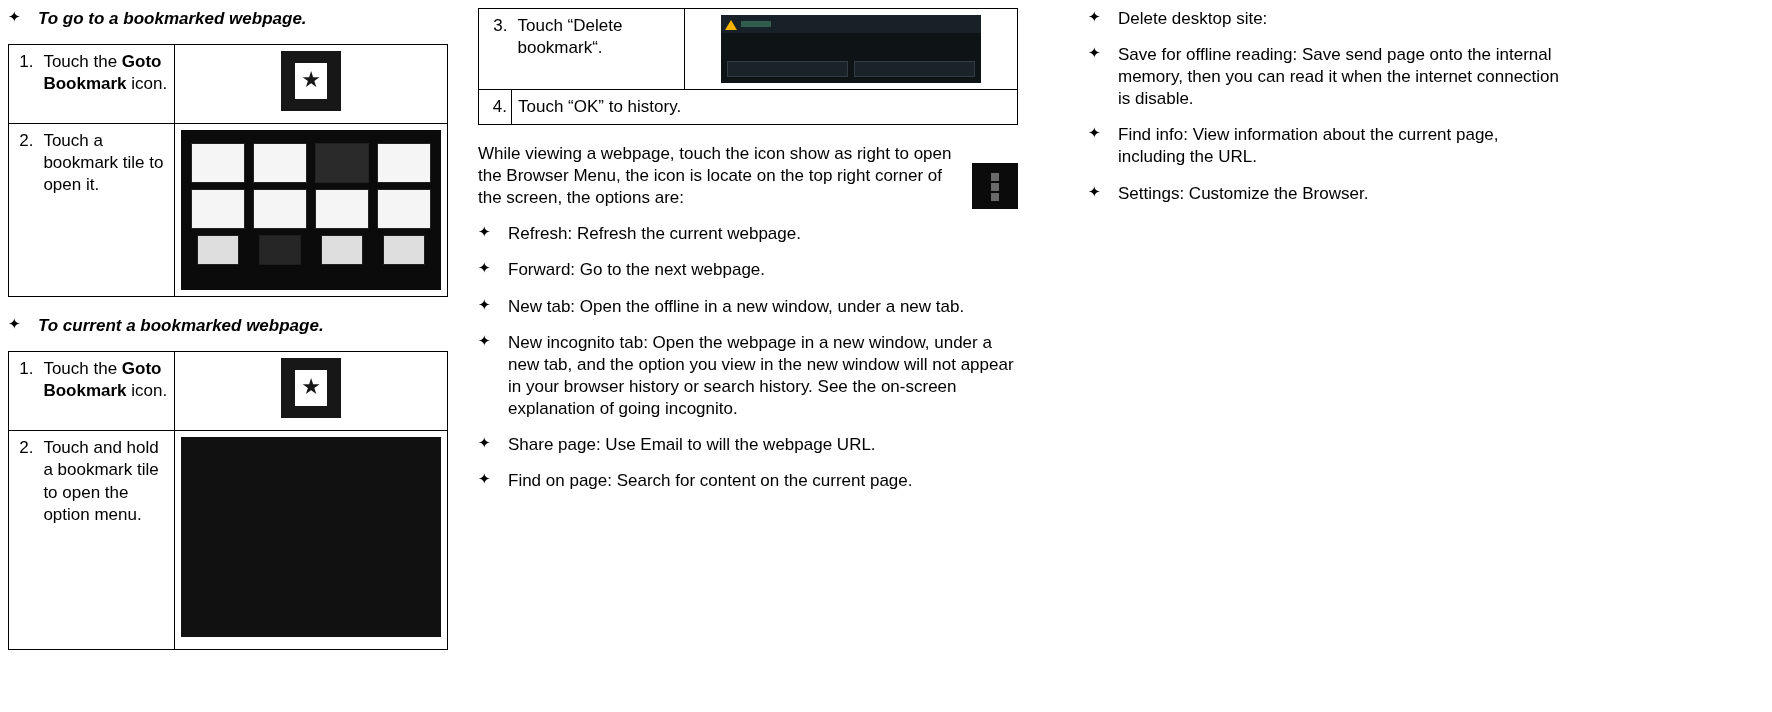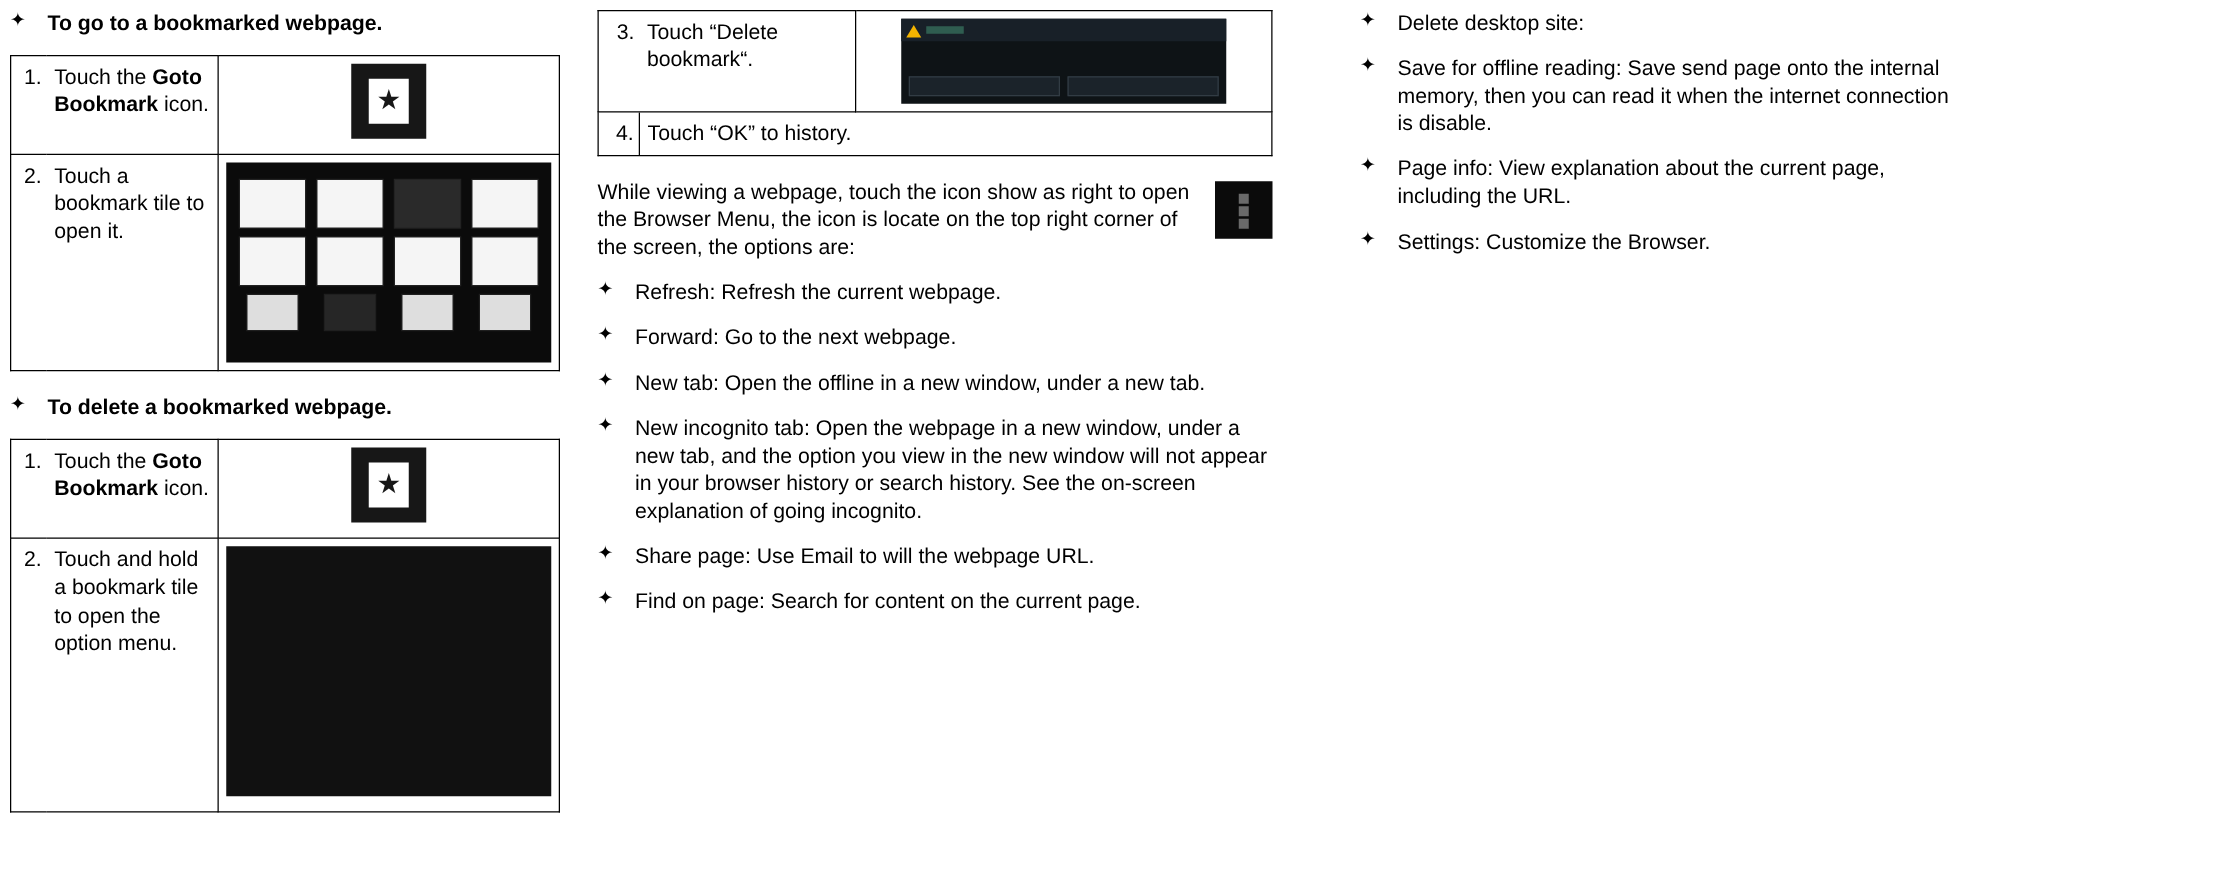--- a/index.html
+++ b/index.html
@@ -1,20 +1,20 @@
 <!DOCTYPE html>
 <html><head>
   <meta charset="utf-8">
   <style>
     body { font-family: Arial, Helvetica, sans-serif; font-size:17px; color:#000; background:#fff; margin:0; padding:8px; width:1772px; box-sizing:border-box; line-height:1.3; }
     .col { float:left; box-sizing:border-box; }
     .c1 { width:470px; padding-right:30px; }
     .c2 { width:570px; padding-right:30px; }
     .c3 { width:480px; margin-left:40px; }
-    .sub-heading { font-weight:bold; }
+    .sub-heading { font-weight:bold; font-style:italic; }
     .bullet-row { display:flex; margin-bottom:14px; }
     .bullet-row .diamond { flex:0 0 30px; text-align:left; font-size:15px; line-height:1.2; }
     .bullet-row .txt { flex:1; }
     table.steps { border-collapse:collapse; width:100%; margin-top:10px; margin-bottom:18px; }
     table.steps td { border:1px solid #000; vertical-align:top; padding:6px; }
     .num { width:22px; text-align:right; padding-right:4px !important; border-right:none !important; }
     .desc { border-left:none !important; width:160px; }
     .img-cell { text-align:center; vertical-align:middle !important; }
     .bookmark-icon { display:inline-block; width:60px; height:60px; background:#171717; position:relative; }
     .bookmark-icon::before { content:""; position:absolute; left:14px; top:12px; width:32px; height:36px; background:#fff; }
@@ -36,21 +36,21 @@
     .ctx-menu .line.l7 { background-size:45% 8px; }
     .ctx-menu .line.l8 { background-size:40% 8px; }
     .dialog { display:inline-block; width:260px; height:68px; background:#0e1316; box-sizing:border-box; position:relative; }
     .dialog .hdr { height:18px; background:#182028; display:flex; align-items:center; padding-left:4px; }
     .dialog .hdr .tri { width:0; height:0; border-left:6px solid transparent; border-right:6px solid transparent; border-bottom:10px solid #f4b400; transform:translateY(1px); }
     .dialog .hdr .tri + .bar { flex:0 0 30px; height:6px; background:#2f5d50; margin-left:4px; }
     .dialog .msg { height:8px; width:120px; background:#2a3238; margin:6px 0 0 6px; }
     .dialog .btns { position:absolute; bottom:6px; left:6px; right:6px; display:flex; gap:6px; }
     .dialog .btn { flex:1; height:14px; background:#1b232a; border:1px solid #323c44; }
     .h-browser { font-family:"Comic Sans MS","Segoe Script",cursive; font-weight:bold; font-size:28px; margin:10px 0 4px; }
-    .intro-wrap { display:flex; align-items:flex-start; gap:10px; margin-bottom:14px; }
+    .intro-wrap { display:flex; align-items:flex-end; gap:10px; margin-bottom:14px; }
     .menu-icon { flex:0 0 46px; height:46px; background:#0b0b0b; position:relative; margin-top:2px; }
     .menu-icon::before { content:""; position:absolute; left:19px; top:10px; width:8px; height:8px; background:#6a6a6a; box-shadow:0 10px 0 #6a6a6a, 0 20px 0 #6a6a6a; }
     strong { font-weight:bold; }
   </style>
 </head>
 <body>
 
 <div class="col c1">
   <div class="bullet-row">
     <div class="diamond">✦</div>
@@ -87,21 +87,21 @@
                 <span class="tile tiny"></span>
               </span>
         </span>
       </td>
     </tr>
   </tbody>
     </table>
 
   <div class="bullet-row">
     <div class="diamond">✦</div>
-    <div class="txt sub-heading">To delete a bookmarked webpage.</div>
+    <div class="txt sub-heading">To current a bookmarked webpage.</div>
   </div>
   <table class="steps">
     <tbody>
         <tr>
       <td class="num">1.</td>
       <td class="desc"><span>Touch the </span><strong>Goto Bookmark</strong><span> icon.</span></td>
       <td class="img-cell"><span class="bookmark-icon"></span></td>
     </tr>
     <tr>
       <td class="num">2.</td>
@@ -178,19 +178,19 @@
   <div class="bullet-row">
       <div class="diamond">✦</div>
       <div class="txt">Delete desktop site:</div>
     </div>
   <div class="bullet-row">
       <div class="diamond">✦</div>
       <div class="txt">Save for offline reading: Save send page onto the internal memory, then you can read it when the internet connection is disable.</div>
     </div>
   <div class="bullet-row">
       <div class="diamond">✦</div>
-      <div class="txt">Page info: View explanation about the current page, including the URL.</div>
+      <div class="txt">Find info: View information about the current page, including the URL.</div>
     </div>
   <div class="bullet-row">
       <div class="diamond">✦</div>
       <div class="txt">Settings: Customize the Browser.</div>
     </div>
 </div>
 
 </body></html>

